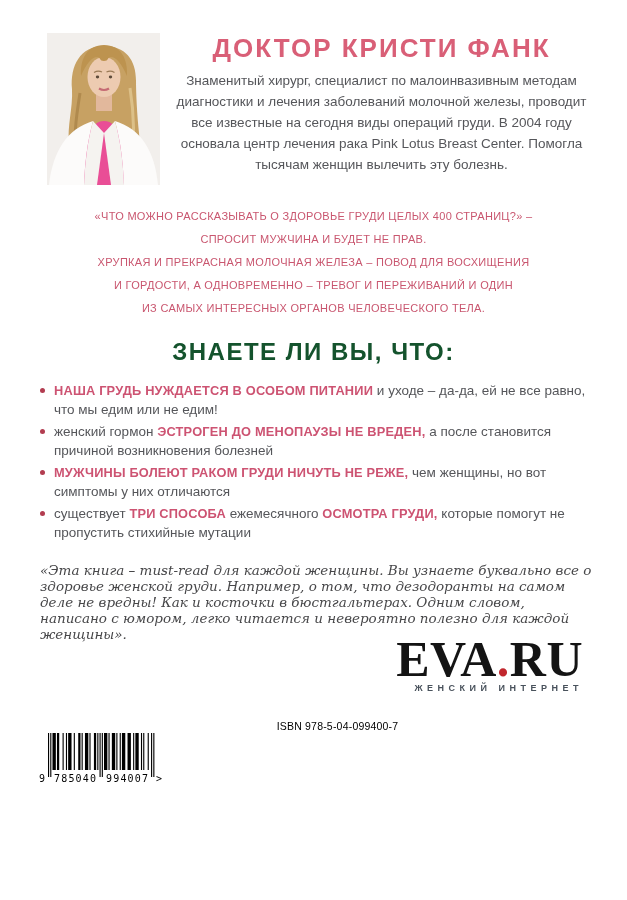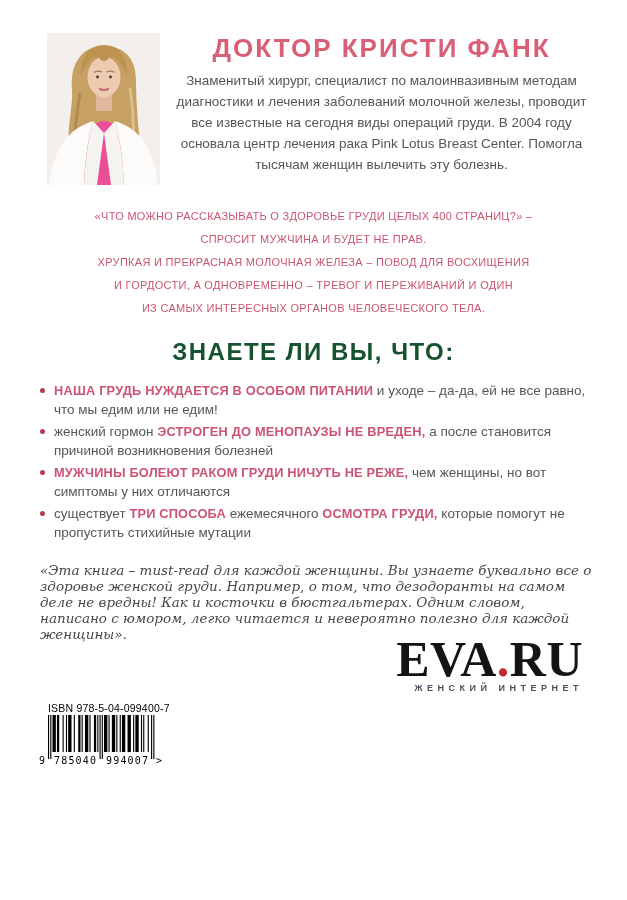--- a/index.html
+++ b/index.html
@@ -63,21 +63,21 @@
     font-size:50px; line-height:40px; color:#141414; letter-spacing:0.5px;
   }
   .logo-dot { color:#c1272d; }
   .logo-tagline {
     margin-top:4px;
     font-size:9px; font-weight:bold; letter-spacing:4.5px;
     color:#49525c;
   }
 
   
-  .barcode-block { margin:9px 0 0 39px; }
+  .barcode-block { margin:27px 0 0 39px;text-align:center; }
   .isbn { margin:0 0 1px 9px; font-size:10.5px; color:#000; letter-spacing:0.2px; }
   .barcode-svg { display:block; }
   .bc-digit {
     font-family:"DejaVu Sans Mono", monospace;
     font-size:10px; fill:#000;
   }
 </style>
 </head>
 <body>
 

